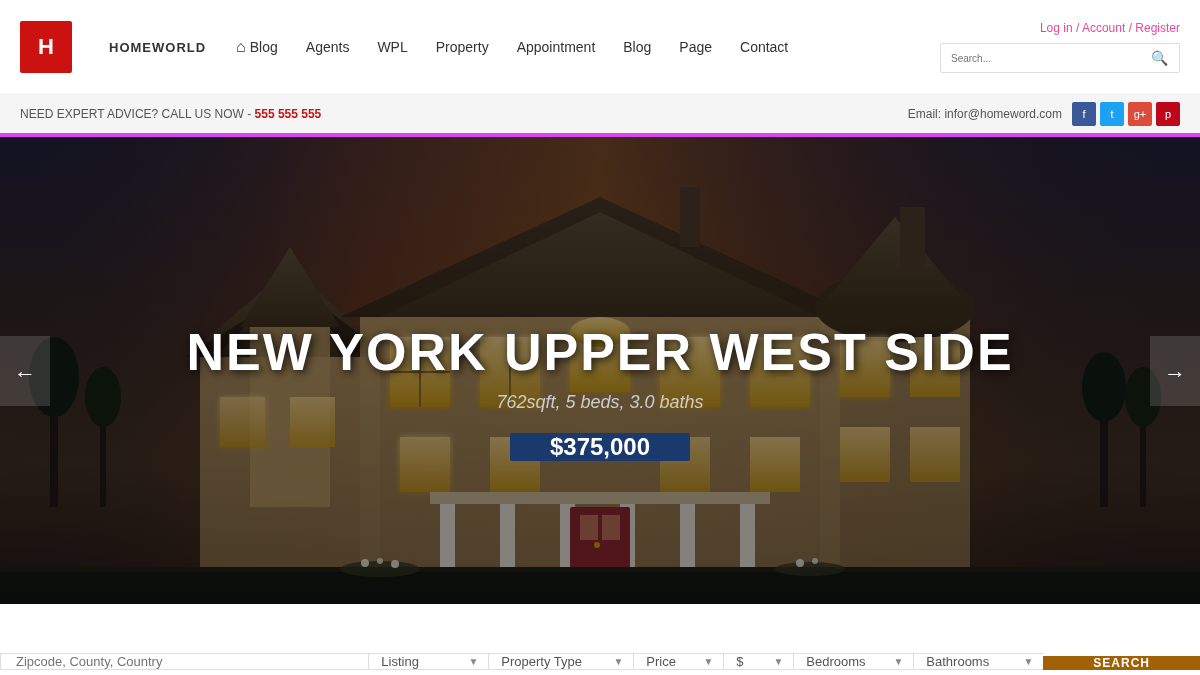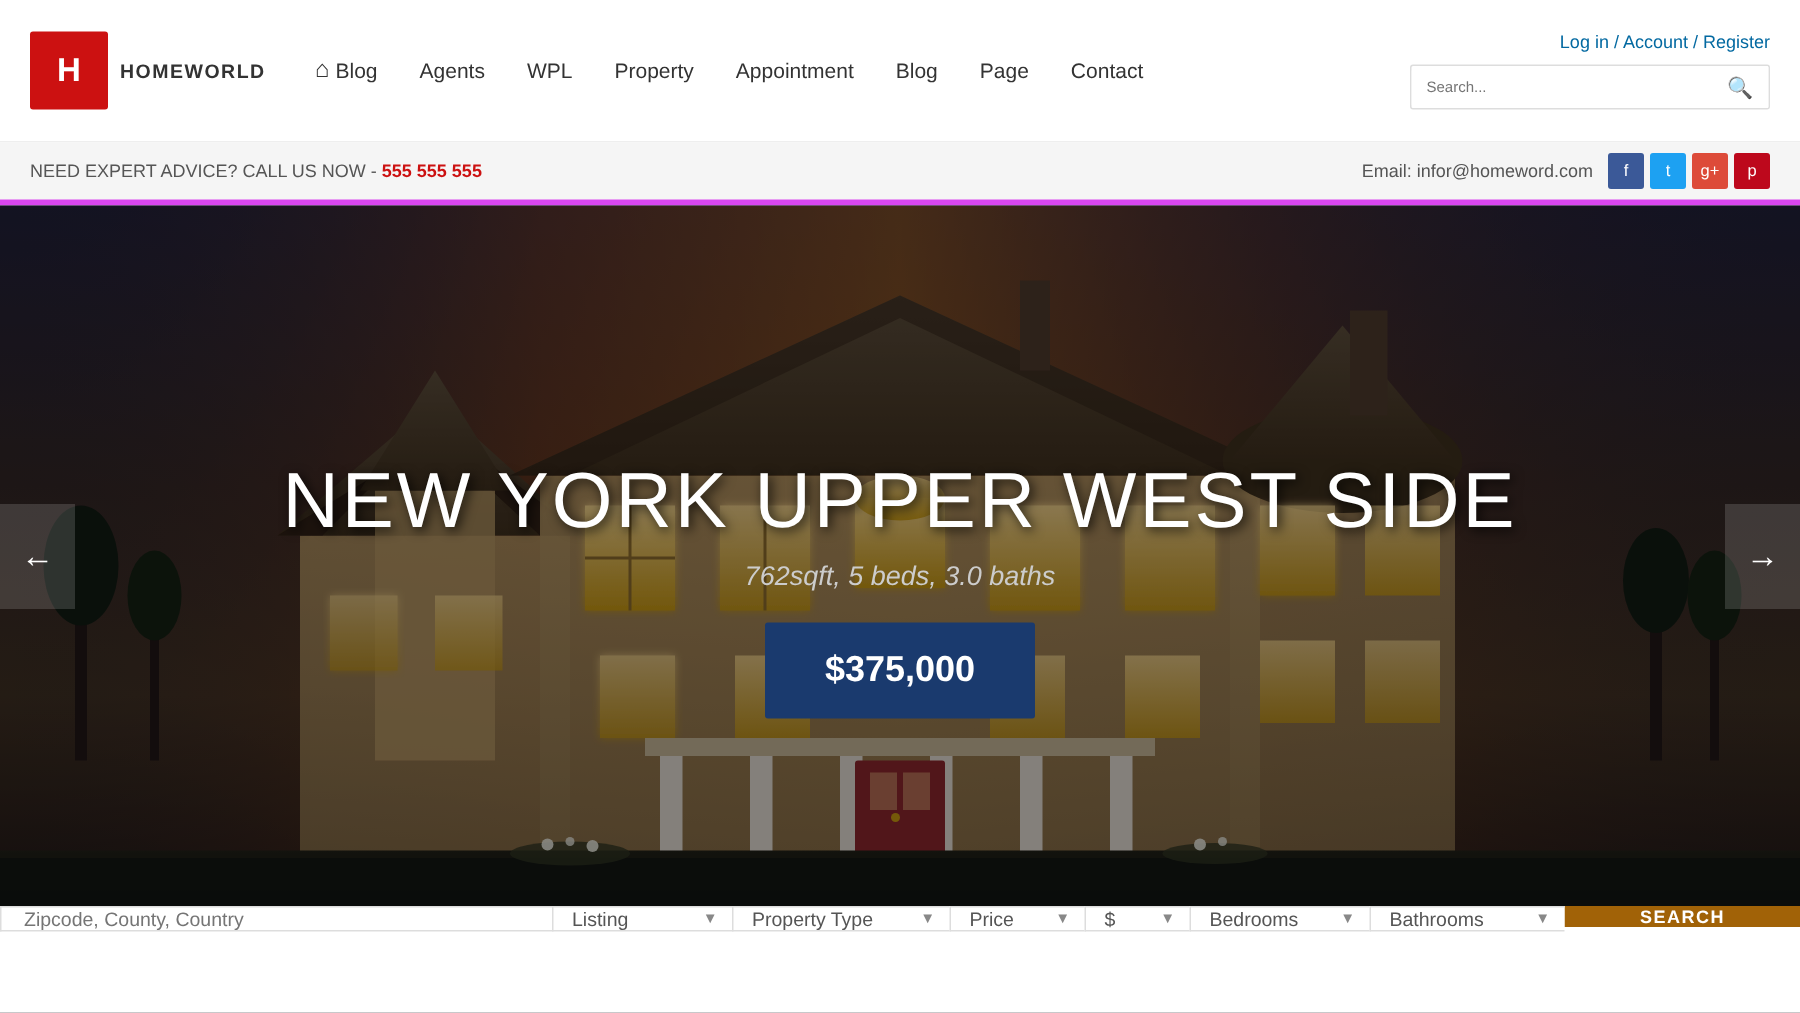--- a/index.html
+++ b/index.html
@@ -31,20 +31,21 @@
       color: #fff;
       font-size: 22px;
       font-weight: bold;
       border-radius: 2px;
     }
     .logo-text {
       font-size: 13px;
       font-weight: bold;
       color: #333;
       letter-spacing: 1px;
+      margin-left: 29px;
     }
     .main-nav {
       display: flex;
       align-items: center;
       gap: 28px;
       flex: 1;
       padding-left: 30px;
     }
     .nav-item {
       font-size: 14px;
@@ -62,21 +63,21 @@
     }
     .top-right {
       display: flex;
       flex-direction: column;
       align-items: flex-end;
       gap: 8px;
       min-width: 260px;
     }
     .auth-links {
       font-size: 12px;
-      color: #0369a1;
+      color: #ec4899;
       margin-left: 20px;
     }
     .search-bar {
       display: flex;
       align-items: center;
       border: 1px solid #ddd;
       border-radius: 2px;
       overflow: hidden;
       width: 240px;
     }
@@ -154,42 +155,42 @@
       justify-content: center;
     }
     .hero-content {
       position: relative;
       z-index: 10;
       text-align: center;
       color: #fff;
     }
     .hero-title {
       font-size: 52px;
-      font-weight: 400;
+      font-weight: 700;
       text-transform: uppercase;
       color: #fff;
       text-shadow: 2px 2px 8px rgba(0,0,0,0.8);
       letter-spacing: 2px;
       line-height: 1.1;
       margin-bottom: 10px;
       margin-top: 44px;
     }
     .hero-subtitle {
       font-size: 18px;
       color: #ccc;
       margin-bottom: 20px;
       font-style: italic;
     }
     .hero-price {
       display: inline-block;
       background: #1a3a6e;
       color: #fff;
       font-size: 24px;
       font-weight: bold;
-      padding: 18px 40px;
+      padding: 0 40px;
       border-radius: 2px;
     }
     .nav-arrow {
       position: absolute;
       top: 50%;
       transform: translateY(-50%);
       z-index: 20;
       width: 50px;
       height: 70px;
       background: rgba(255,255,255,0.15);
@@ -199,21 +200,21 @@
       cursor: pointer;
       color: #fff;
       font-size: 22px;
     }
     .nav-arrow.left { left: 0; }
     .nav-arrow.right { right: 0; }
 
     
     .search-bottom {
       display: flex;
-      align-items: flex-start;
+      align-items: flex-end;
       height: 66px;
       background: #fff;
     }
     .sb-location {
       flex: 2;
       border: 1px solid #ddd;
       padding: 0 15px;
       font-size: 13px;
       color: #999;
       outline: none;

